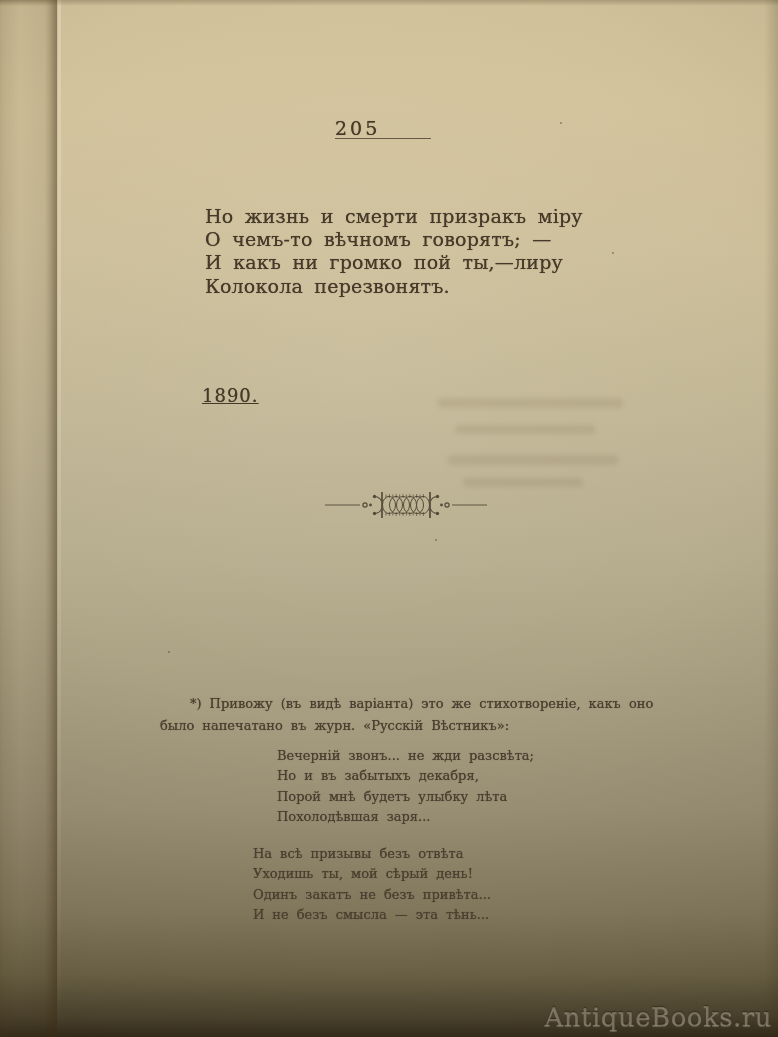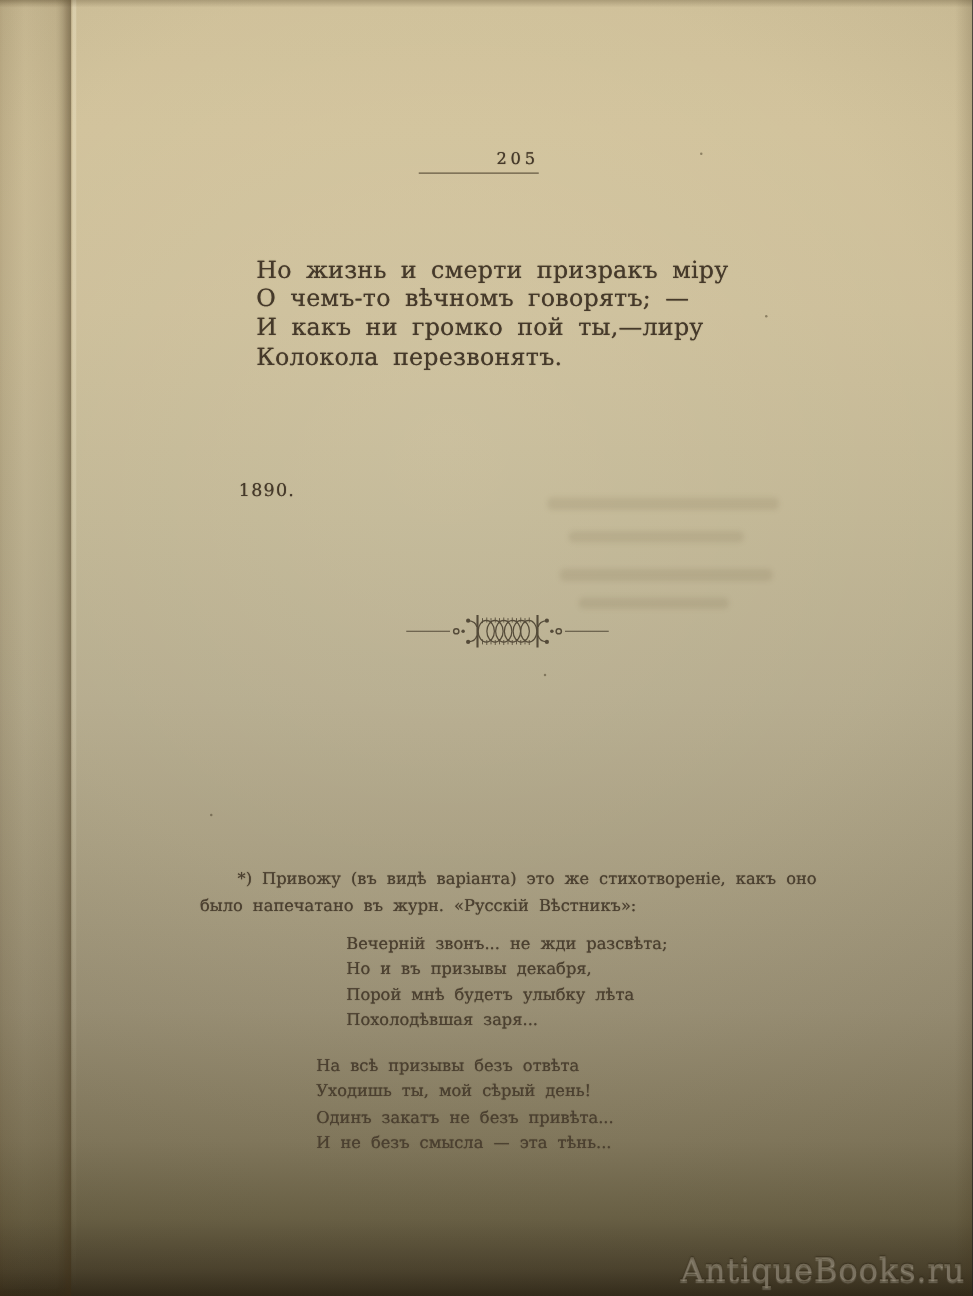--- a/index.html
+++ b/index.html
@@ -37,31 +37,31 @@
 
   .ink{
     position:absolute;
     color:#45392a;
     filter:blur(0.35px);
     text-shadow:0 0 0.7px rgba(72,59,40,0.85);
     white-space:nowrap;
   }
   #page-number{
     left:335px;top:118px;width:96px;
-    font-size:13px;line-height:20px;
-    text-align:right;letter-spacing:3px;
+    font-size:19px;line-height:20px;
+    text-align:left;letter-spacing:3px;
   }
   #number-rule{
     position:absolute;left:335px;top:138px;width:96px;height:1.3px;
     background:rgba(84,71,50,0.85);filter:blur(0.4px);
   }
   .main-stanza{font-size:19px;line-height:23.2px;word-spacing:0.27em;letter-spacing:0.2px;}
   #stanza-1{left:205px;top:159px;margin-top:46px;}
   #stanza-2{left:205px;top:275px;}
-  #poem-date{left:191px;top:385px;font-size:14px;letter-spacing:1px;}
+  #poem-date{left:202px;top:385px;font-size:18px;letter-spacing:1px;text-decoration:underline;}
 
   #ornament{position:absolute;left:323px;top:487px;width:166px;height:36px;opacity:0.9;}
 
   .footnote{font-size:13px;line-height:20.4px;word-spacing:0.30em;color:#4b4031;}
   #footnote-intro{left:160px;top:693px;line-height:21.8px;}
   #footnote-intro .indent{padding-left:30px;}
   #footnote-stanza-1{left:253px;top:746px;margin-left:24px;}
   #footnote-stanza-2{left:253px;top:844px;}
 
   #watermark{
@@ -170,21 +170,21 @@
   <div class="speck" style="left:168px;top:651px;"></div>
   <div class="speck" style="left:612px;top:252px;"></div>
 
   <div id="footnote-intro" class="ink footnote">
     <div class="indent">*) Привожу (въ видѣ варіанта) это же стихотвореніе, какъ оно</div>
     <div>было напечатано въ журн. «Русскій Вѣстникъ»:</div>
   </div>
 
   <div id="footnote-stanza-1" class="ink footnote">
     <div>Вечерній звонъ... не жди разсвѣта;</div>
-    <div>Но и въ призывы декабря,</div>
+    <div>Но и въ забытыхъ декабря,</div>
     <div>Порой мнѣ будетъ улыбку лѣта</div>
     <div>Похолодѣвшая заря...</div>
   </div>
 
   <div id="footnote-stanza-2" class="ink footnote">
     <div>На всѣ призывы безъ отвѣта</div>
     <div>Уходишь ты, мой сѣрый день!</div>
     <div>Одинъ закатъ не безъ привѣта...</div>
     <div>И не безъ смысла — эта тѣнь...</div>
   </div>

